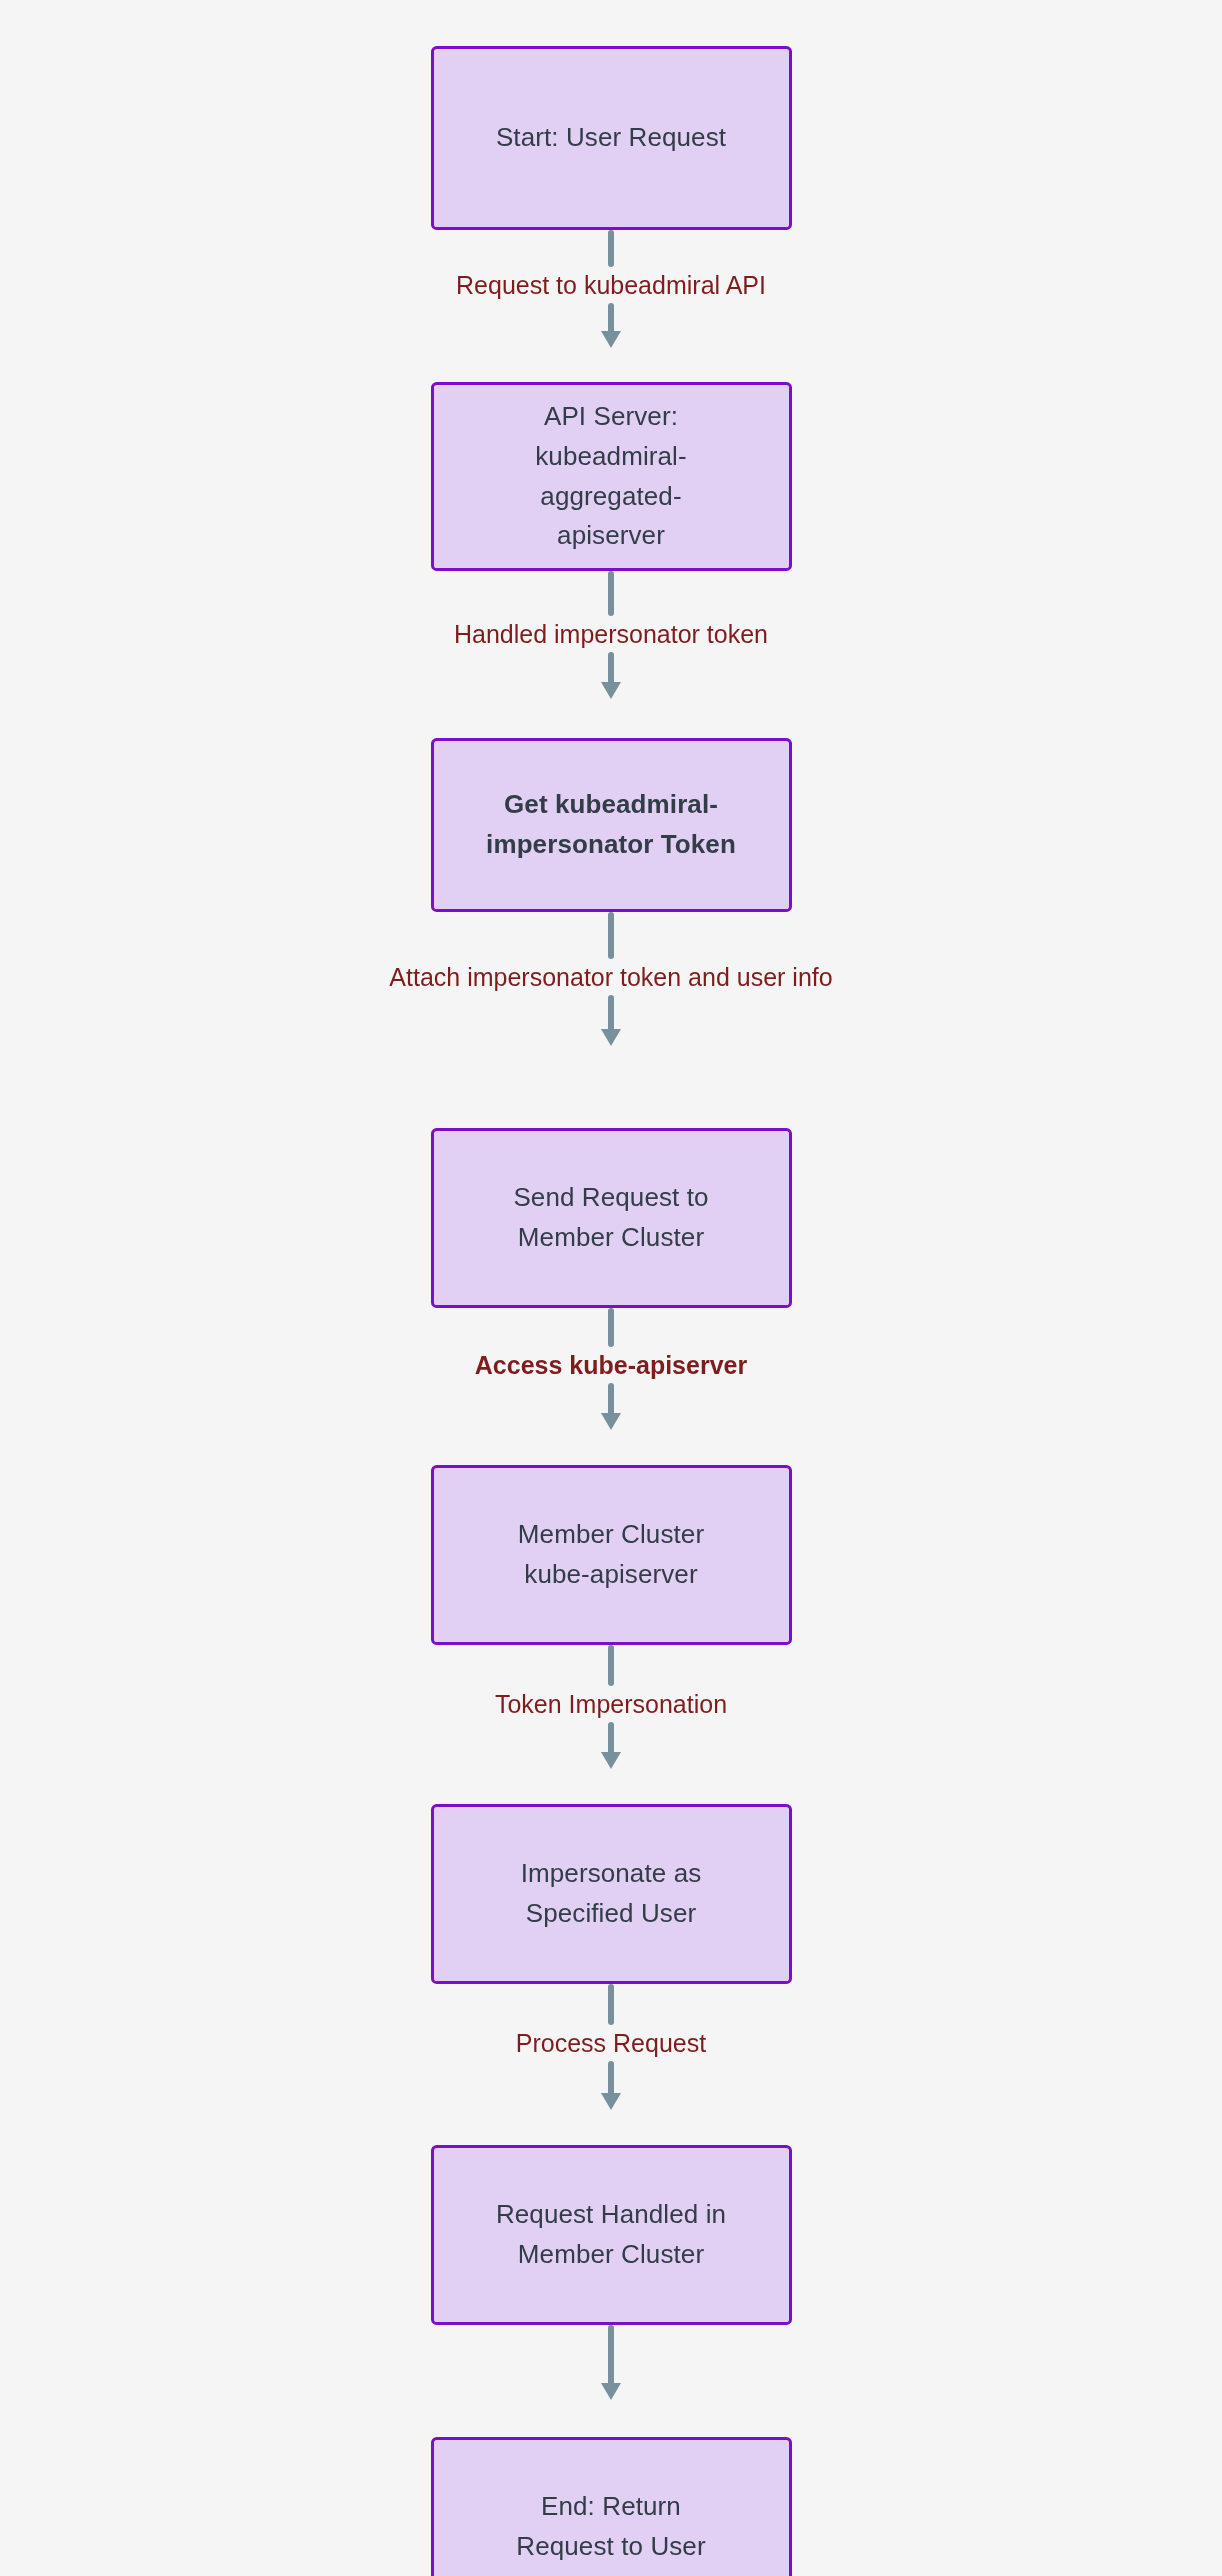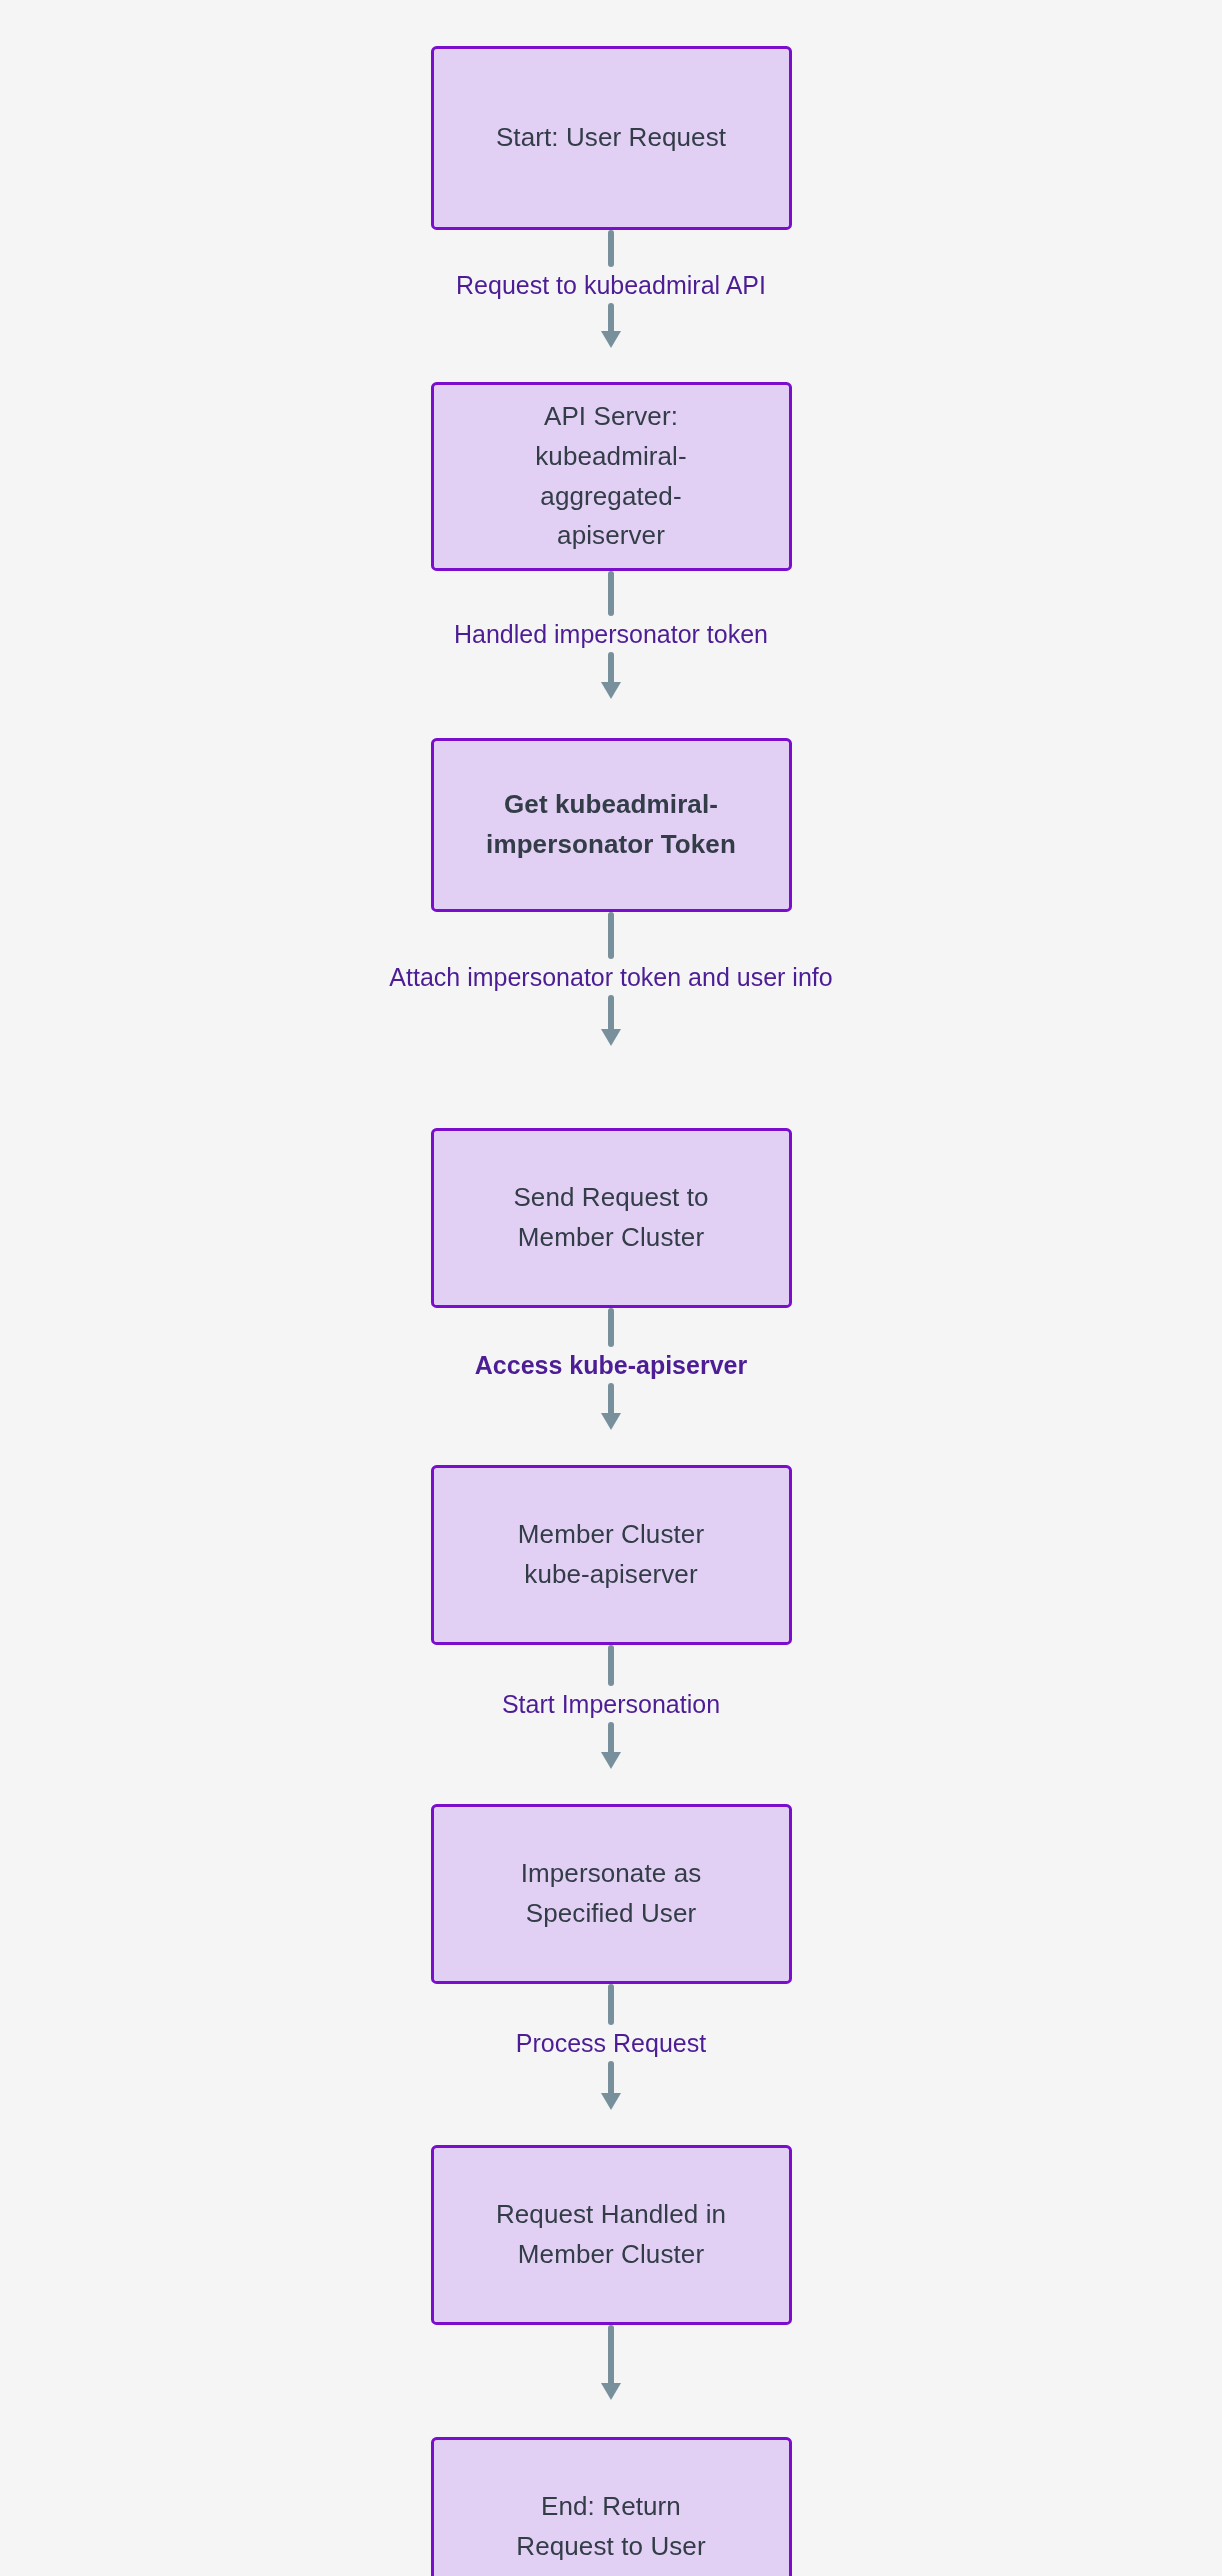--- a/index.html
+++ b/index.html
@@ -62,21 +62,21 @@
     align-items: center;
     flex: none;
   }
   .edge-stem-top {
     width: 6.6px;
     background: #78909c;
     border-radius: 3.7px;
     flex: none;
   }
   .edge-label {
-    color: #4c1d95;
+    color: #7f1d1d;
     font-size: 25px;
     line-height: 1;
     background: #f5f5f5;
     padding: 5.6px 7.5px;
     white-space: nowrap;
     flex: none;
     text-align: right;
   }
   .edge-arrow {
     position: relative;
@@ -191,21 +191,21 @@
     </div>
   </div>
 
   <div class="node h192">
     <span class="node-label">Member Cluster
 kube-apiserver</span>
   </div>
 
   <div class="edge e5">
     <div class="edge-stem-top"></div>
-    <div class="edge-label">Start Impersonation</div>
+    <div class="edge-label">Token Impersonation</div>
     <div class="edge-arrow">
       <div class="shaft"></div>
       <div class="head"></div>
     </div>
   </div>
 
   <div class="node h192">
     <span class="node-label">Impersonate as
 Specified User</span>
   </div>

